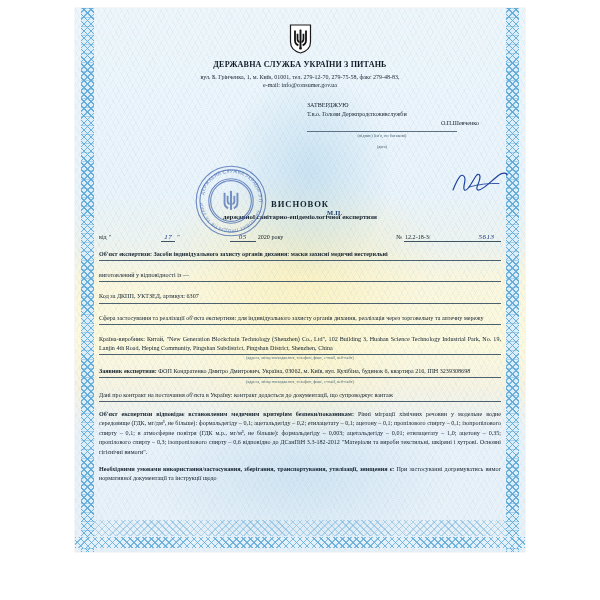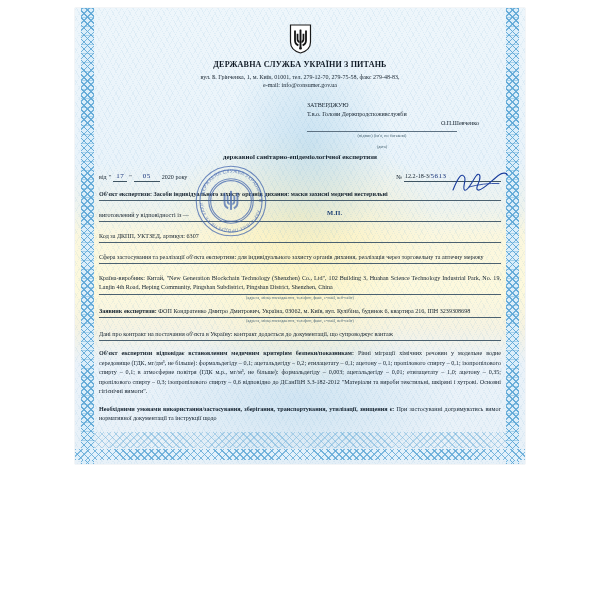--- a/index.html
+++ b/index.html
@@ -23,21 +23,21 @@
     width: 600px; height: 600px;
     background: #ffffff;
   }
 
   
   .sheet {
     position: absolute;
     left: 75px;
     top: 8px;
     width: 450px;
-    height: 456px;
+    height: 544px;
     background: #fdba74;
     overflow: hidden;
     box-shadow: 0 0 1px rgba(120,150,170,.5);
   }
 
   
   .bg-tint {
     position: absolute;
     inset: 0;
     background:
@@ -222,21 +222,23 @@
     margin-top: 11px;
     font-size: 6.1px;
     position: relative;
     z-index: 2;
   }
   .daterow .left, .daterow .right { display: flex; align-items: flex-end; gap: 2px; }
   .hand {
     font-family: "Liberation Serif", "DejaVu Serif", serif;
     color: #16327a;
     font-size: 7px;
+    font-style: italic;
     letter-spacing: .5px;
+    margin-left: 48px;
   }
   .blank {
     border-bottom: .7px solid #3e5462;
     display: inline-block;
     min-width: 14px;
     text-align: center;
     line-height: 1.05;
   }
   .blank.w-date  { min-width: 26px; }
   .blank.w-num   { min-width: 96px; text-align: left; padding-left: 1px; }
@@ -365,20 +367,21 @@
 
       <div class="mp-mark">М.П.</div>
 
       <div class="signature">
         <svg width="58" height="26" viewBox="0 0 116 52" aria-hidden="true">
           <path d="M4 40 C16 10 22 6 27 14 C31 21 22 36 27 40 C33 44 44 20 50 12 C55 5 60 9 57 20 C55 29 48 38 54 40 C62 43 82 20 96 10 C104 4 112 6 112 10" fill="none" stroke="#1c3f9e" stroke-width="2.3" stroke-linecap="round"></path>
           <path d="M36 34 C54 29 76 26 96 27" fill="none" stroke="#1c3f9e" stroke-width="1.7" stroke-linecap="round"></path>
         </svg>
       </div>
 
+      <div class="doc-title">ВИСНОВОК</div>
       <div class="doc-subtitle">державної санітарно-епідеміологічної експертизи</div>
 
       <div class="daterow">
         <div class="left">
           <span>від</span>
           <span>"</span>
           <span class="blank hand">17</span>
           <span>"</span>
           <span class="blank w-date hand">05</span>
           <span>2020 року</span>

